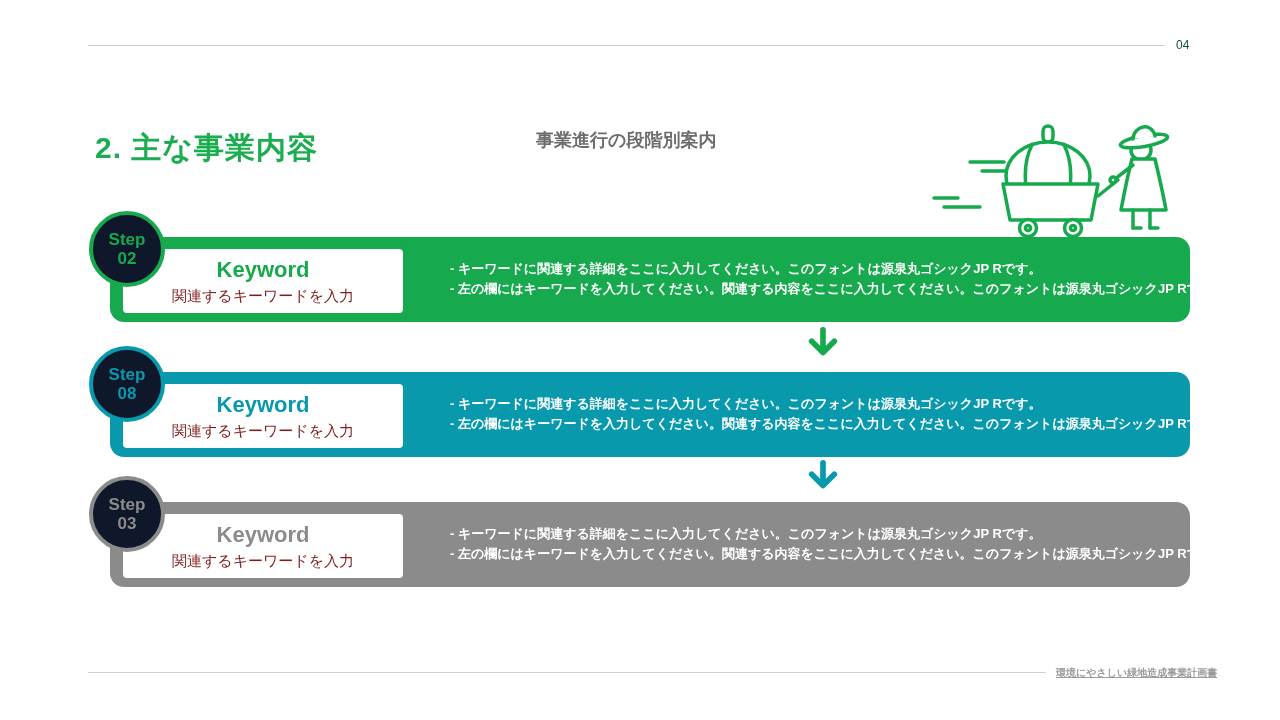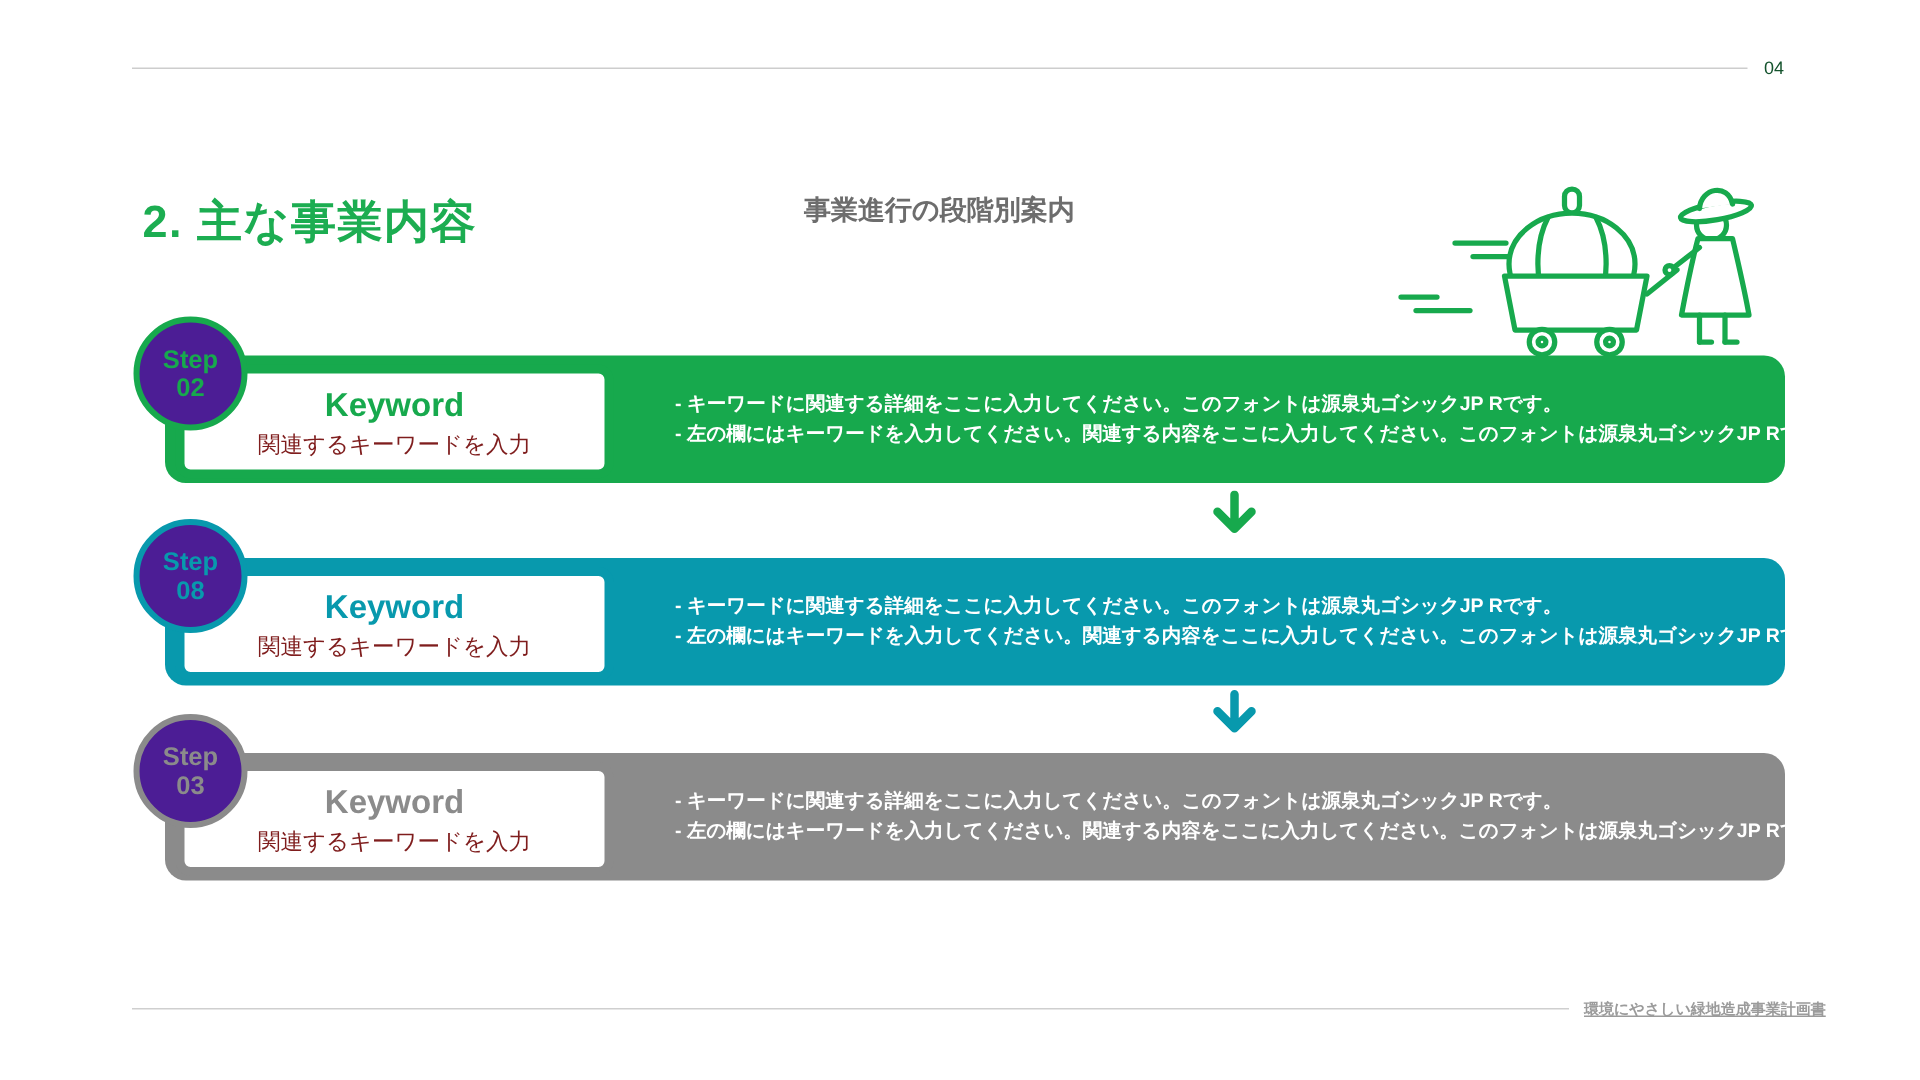--- a/index.html
+++ b/index.html
@@ -29,21 +29,21 @@
   .kwbox.c-teal{border-color:#0899ad;}
   .kwbox.c-gray{border-color:#8b8b8b;}
   .kw{font-size:22px;font-weight:bold;white-space:nowrap;}
   .c-green .kw,.kw.c-green{color:#17a94d;}
   .c-teal .kw{color:#0899ad;}
   .c-gray .kw{color:#8b8b8b;}
   .kwsub{font-size:15px;color:#7f1d1d;white-space:nowrap;}
 
   .stepcircle{
     position:absolute;left:89px;width:76px;height:76px;box-sizing:border-box;
-    border:4px solid #000;border-radius:50%;background:#4c1d95;z-index:3;
+    border:4px solid #000;border-radius:50%;background:#0f172a;z-index:3;
     display:flex;flex-direction:column;align-items:center;justify-content:center;
     font-size:17px;font-weight:bold;line-height:1.12;
   }
   .stepcircle.c-green{border-color:#17a94d;color:#17a94d;}
   .stepcircle.c-teal{border-color:#0899ad;color:#0899ad;}
   .stepcircle.c-gray{border-color:#8b8b8b;color:#8b8b8b;}
 
   .desc{position:absolute;left:450px;width:730px;color:#ffffff;font-size:13px;font-weight:bold;line-height:20px;}
   .desc div{white-space:nowrap;}
 

